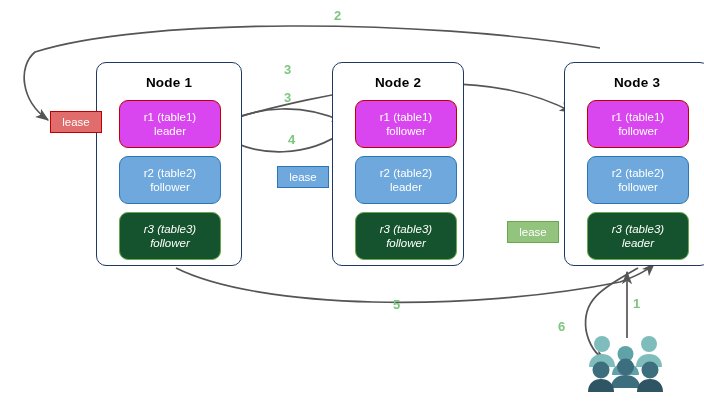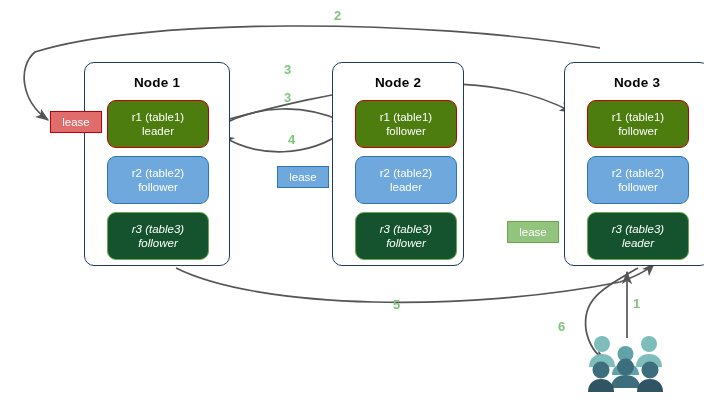--- a/index.html
+++ b/index.html
@@ -46,21 +46,21 @@
     display: flex;
     flex-direction: column;
     align-items: center;
     justify-content: center;
     color: #ffffff;
     font-size: 11.5px;
     line-height: 14px;
     text-align: center;
   }
   .replica .line { display: block; }
-  .rep-red   { background: #4d7c0f; border: 1.6px solid #C00000; text-align: right; }
+  .rep-red   { background: #d946ef; border: 1.6px solid #C00000; text-align: right; }
   .rep-blue  { background: #6FA8DC; border: 1.6px solid #2E75B6; }
   .rep-green { background: #14532d; border: 1.6px solid #6AA84F; font-style: italic; }
 
   .lease {
     position: absolute;
     box-sizing: border-box;
     border-radius: 0;
     display: flex;
     align-items: center;
     justify-content: center;
@@ -103,21 +103,21 @@
 
     <path d="M346,130 C308,158 258,158 222,136" fill="none" stroke="#555555" stroke-width="1.7" marker-end="url(#ah)"></path>
 
     <path d="M176,268 C260,310 470,312 620,282 C642,274 650,268 654,264" fill="none" stroke="#555555" stroke-width="1.7" marker-end="url(#ah)"></path>
 
     <path d="M627,338 L627,272" fill="none" stroke="#555555" stroke-width="1.7" marker-end="url(#ah)"></path>
 
     <path d="M638,268 C600,290 582,300 586,330 C589,346 598,356 606,361" fill="none" stroke="#555555" stroke-width="1.7" marker-end="url(#ah)"></path>
   </svg>
 
-  <div class="node-box" style="left:84px; top:62px; width:146px; height:204px;">
+  <div class="node-box" style="left:96px; top:62px; width:146px; height:204px;">
     <div class="node-title" style="top:12px;">Node 1</div>
     <div class="replica rep-red" style="left:22px; top:37px; width:102px; height:48px;">
       <span class="line">r1 (table1)</span>
       <span class="line">leader</span>
     </div>
     <div class="replica rep-blue" style="left:22px; top:93px; width:102px; height:48px;">
       <span class="line">r2 (table2)</span>
       <span class="line">follower</span>
     </div>
     <div class="replica rep-green" style="left:22px; top:149px; width:102px; height:48px;">

